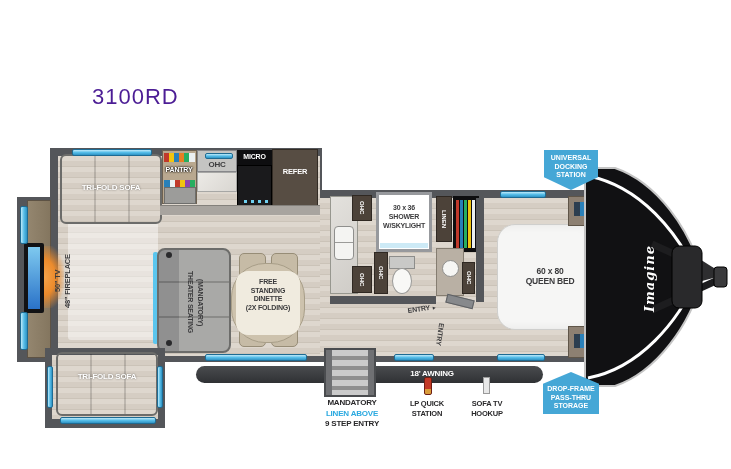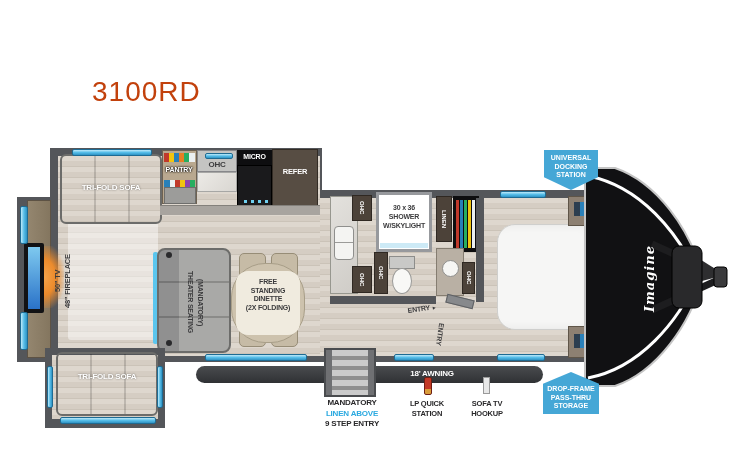--- a/index.html
+++ b/index.html
@@ -27,21 +27,21 @@
   .chair{position:absolute;background:#c6bba6;border:1px solid #978d77;border-radius:5px;box-sizing:border-box;}
   .anno{position:absolute;font-weight:bold;font-size:8px;line-height:10.5px;
         text-align:center;color:#29282a;letter-spacing:-0.2px;}
   .blue-line{color:#2aa9e0;}
 </style>
 </head>
 <body>
 
 <div class="stage">
 
-  <div class="abs" style="left:92px;top:76px;font-size:28px;color:#c2410c;letter-spacing:1px;">3100RD</div>
+  <div class="abs" style="left:92px;top:84px;font-size:22px;color:#4c1d95;letter-spacing:1px;">3100RD</div>
 
   <div class="wall" style="left:50px;top:148px;width:272px;height:8px;"></div>
   <div class="wall" style="left:314px;top:148px;width:8px;height:50px;"></div>
   <div class="wall" style="left:318px;top:190px;width:292px;height:8px;"></div>
   <div class="wall" style="left:50px;top:148px;width:8px;height:58px;"></div>
   <div class="wall" style="left:157px;top:354px;width:453px;height:8px;"></div>
   <div class="wall" style="left:17px;top:197px;width:42px;height:165px;"></div>
 
   <div class="floor" style="left:58px;top:156px;width:262px;height:200px;"></div>
   <div class="floor" style="left:320px;top:198px;width:284px;height:158px;"></div>
@@ -148,20 +148,24 @@
 
   <div class="wall" style="left:45px;top:348px;width:120px;height:80px;"></div>
   <div class="floor" style="left:52px;top:355px;width:106px;height:64px;"></div>
   <div class="sofa" style="left:56px;top:352px;width:102px;height:64px;background-image:repeating-linear-gradient(90deg,rgba(0,0,0,0) 0 32px,rgba(0,0,0,0.15) 32px 34px);"></div>
   <div class="lbl lblw" style="left:62px;top:373px;width:90px;font-size:8px;text-shadow:0 0 2px rgba(0,0,0,0.5);">TRI-FOLD SOFA</div>
   <div class="winv" style="left:47px;top:366px;width:6px;height:42px;"></div>
   <div class="winv" style="left:157px;top:366px;width:6px;height:42px;"></div>
   <div class="win" style="left:60px;top:417px;width:96px;height:7px;"></div>
 
   <div class="abs" style="left:497px;top:224px;width:101px;height:106px;background:#f6f6f5;border:1px solid #cfcfcd;border-radius:18px 8px 8px 18px;box-shadow:inset -8px 0 10px rgba(0,0,0,0.07);box-sizing:border-box;"></div>
+  <div class="lbl" style="left:512px;top:266px;width:76px;font-size:8.5px;line-height:10px;">
+    <span>60 x 80</span><br>
+    <span>QUEEN BED</span>
+  </div>
   <div class="abs" style="left:568px;top:196px;width:30px;height:30px;background:#8d8072;border:1px solid #5f5548;box-sizing:border-box;"></div>
   <div class="abs" style="left:574px;top:202px;width:18px;height:14px;background:linear-gradient(90deg,#2c3e50 0 6px,#2980b9 6px 10px,#c0392b 10px 13px,#ecf0f1 13px 18px);"></div>
   <div class="abs" style="left:568px;top:326px;width:30px;height:32px;background:#8d8072;border:1px solid #5f5548;box-sizing:border-box;"></div>
   <div class="abs" style="left:574px;top:334px;width:18px;height:14px;background:linear-gradient(90deg,#2c3e50 0 6px,#2980b9 6px 10px,#c0392b 10px 13px,#ecf0f1 13px 18px);"></div>
   <div class="win" style="left:500px;top:191px;width:46px;height:7px;"></div>
 
   <div class="win" style="left:205px;top:354px;width:102px;height:7px;"></div>
   <div class="win" style="left:394px;top:354px;width:40px;height:7px;"></div>
   <div class="win" style="left:497px;top:354px;width:48px;height:7px;"></div>
 

